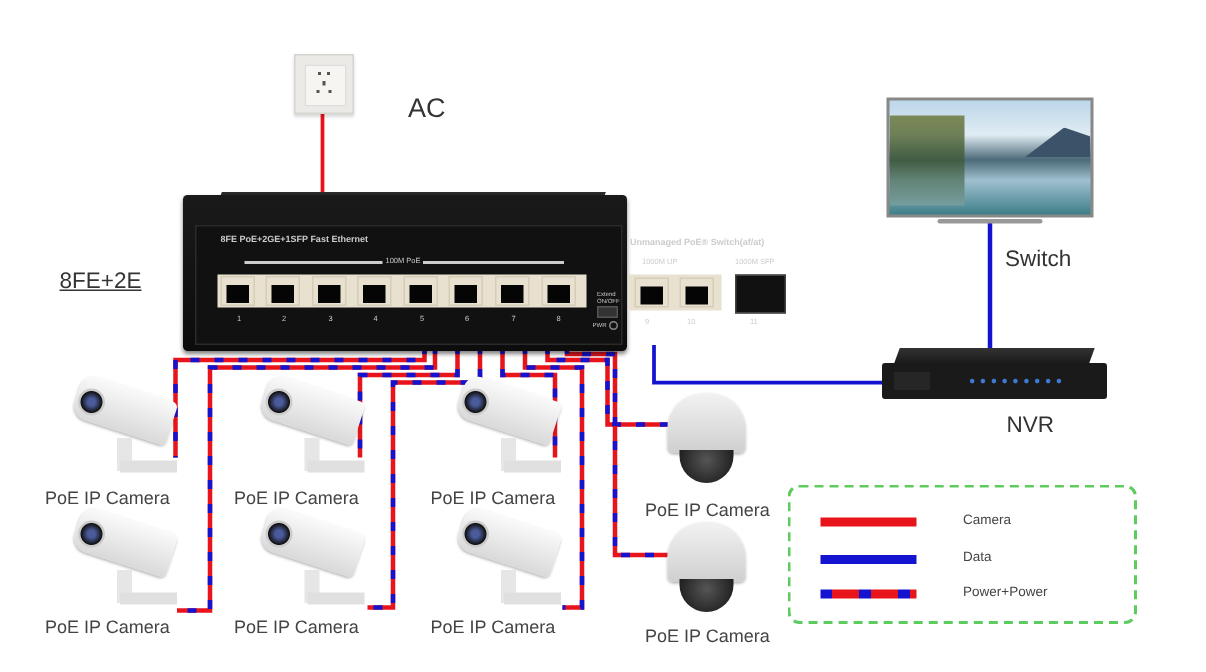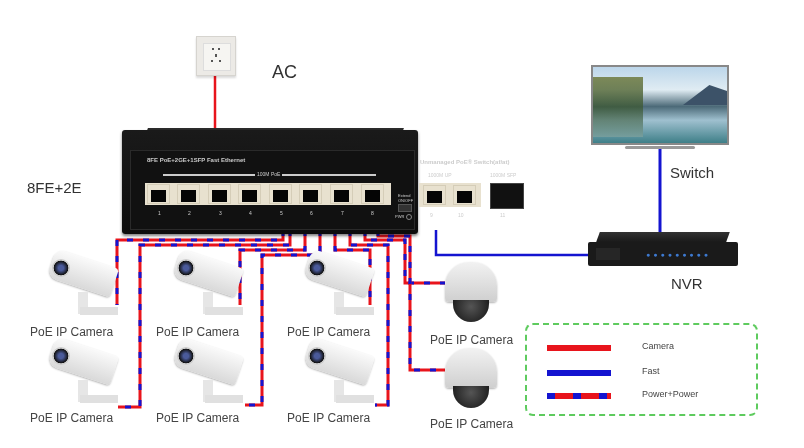--- a/index.html
+++ b/index.html
@@ -71,21 +71,21 @@
 <div class="abs" style="left:196px;top:36px;width:38px;height:38px;background:#eceae6;border:1px solid #d6d4cf;box-shadow:0 2px 2px rgba(0,0,0,.15);">
   <div class="abs" style="left:6px;top:6px;width:26px;height:26px;background:#f6f5f2;border:1px solid #ddd;"></div>
   <div class="abs" style="left:15px;top:11px;width:2px;height:2px;background:#555;"></div>
   <div class="abs" style="left:21px;top:11px;width:2px;height:2px;background:#555;"></div>
   <div class="abs" style="left:18px;top:17px;width:2px;height:3px;background:#555;"></div>
   <div class="abs" style="left:14px;top:23px;width:2px;height:2px;background:#555;"></div>
   <div class="abs" style="left:22px;top:23px;width:2px;height:2px;background:#555;"></div>
 </div>
 <div class="abs label" style="left:248px;top:62px;font-size:18px;margin-left:24px;">AC</div>
 
-<div class="abs label" style="left:27px;top:178px;font-size:15px;line-height:20px;width:80px;">
+<div class="abs label" style="left:27px;top:178px;font-size:15px;line-height:20px;text-align:center;width:80px;text-decoration:underline;">
   <div>8FE+2E</div>
 </div>
 
 <div class="abs switch-top"></div>
 <div class="abs switch"></div>
 <div class="abs switch-face"></div>
 <div class="abs tiny" style="left:147px;top:157px;font-size:6px;font-weight:bold;">8FE PoE+2GE+1SFP  Fast Ethernet</div>
 <div class="abs" style="left:163px;top:174px;width:213px;height:2px;background:#ccc;"></div>
 <div class="abs tiny" style="left:255px;top:171px;background:#111;padding:0 2px;">100M PoE</div>
 <div class="abs tiny" style="left:420px;top:159px;font-size:6px;font-weight:bold;">Unmanaged PoE® Switch(af/at)</div>
@@ -195,16 +195,16 @@
 <div class="abs cam-label" style="left:30px;top:411px;">PoE IP Camera</div>
 <div class="abs cam-label" style="left:156px;top:411px;">PoE IP Camera</div>
 <div class="abs cam-label" style="left:287px;top:411px;">PoE IP Camera</div>
 <div class="abs cam-label" style="left:430px;top:333px;">PoE IP Camera</div>
 <div class="abs cam-label" style="left:430px;top:417px;">PoE IP Camera</div>
 
 <div class="abs legend">
   <div class="abs" style="left:20px;top:20px;width:64px;height:6px;background:#e8141c;"></div>
   <div class="abs" style="left:115px;top:16px;font-size:9px;color:#444;">Camera</div>
   <div class="abs" style="left:20px;top:45px;width:64px;height:6px;background:#1414d0;"></div>
-  <div class="abs" style="left:115px;top:41px;font-size:9px;color:#444;">Fast</div>
+  <div class="abs" style="left:115px;top:41px;font-size:9px;color:#444;">Data</div>
   <div class="abs" style="left:20px;top:68px;width:64px;height:6px;background:repeating-linear-gradient(90deg,#1414d0 0 8px,#e8141c 8px 26px);"></div>
   <div class="abs" style="left:115px;top:64px;font-size:9px;color:#444;">Power+Power</div>
 </div>
 
 </body></html>

